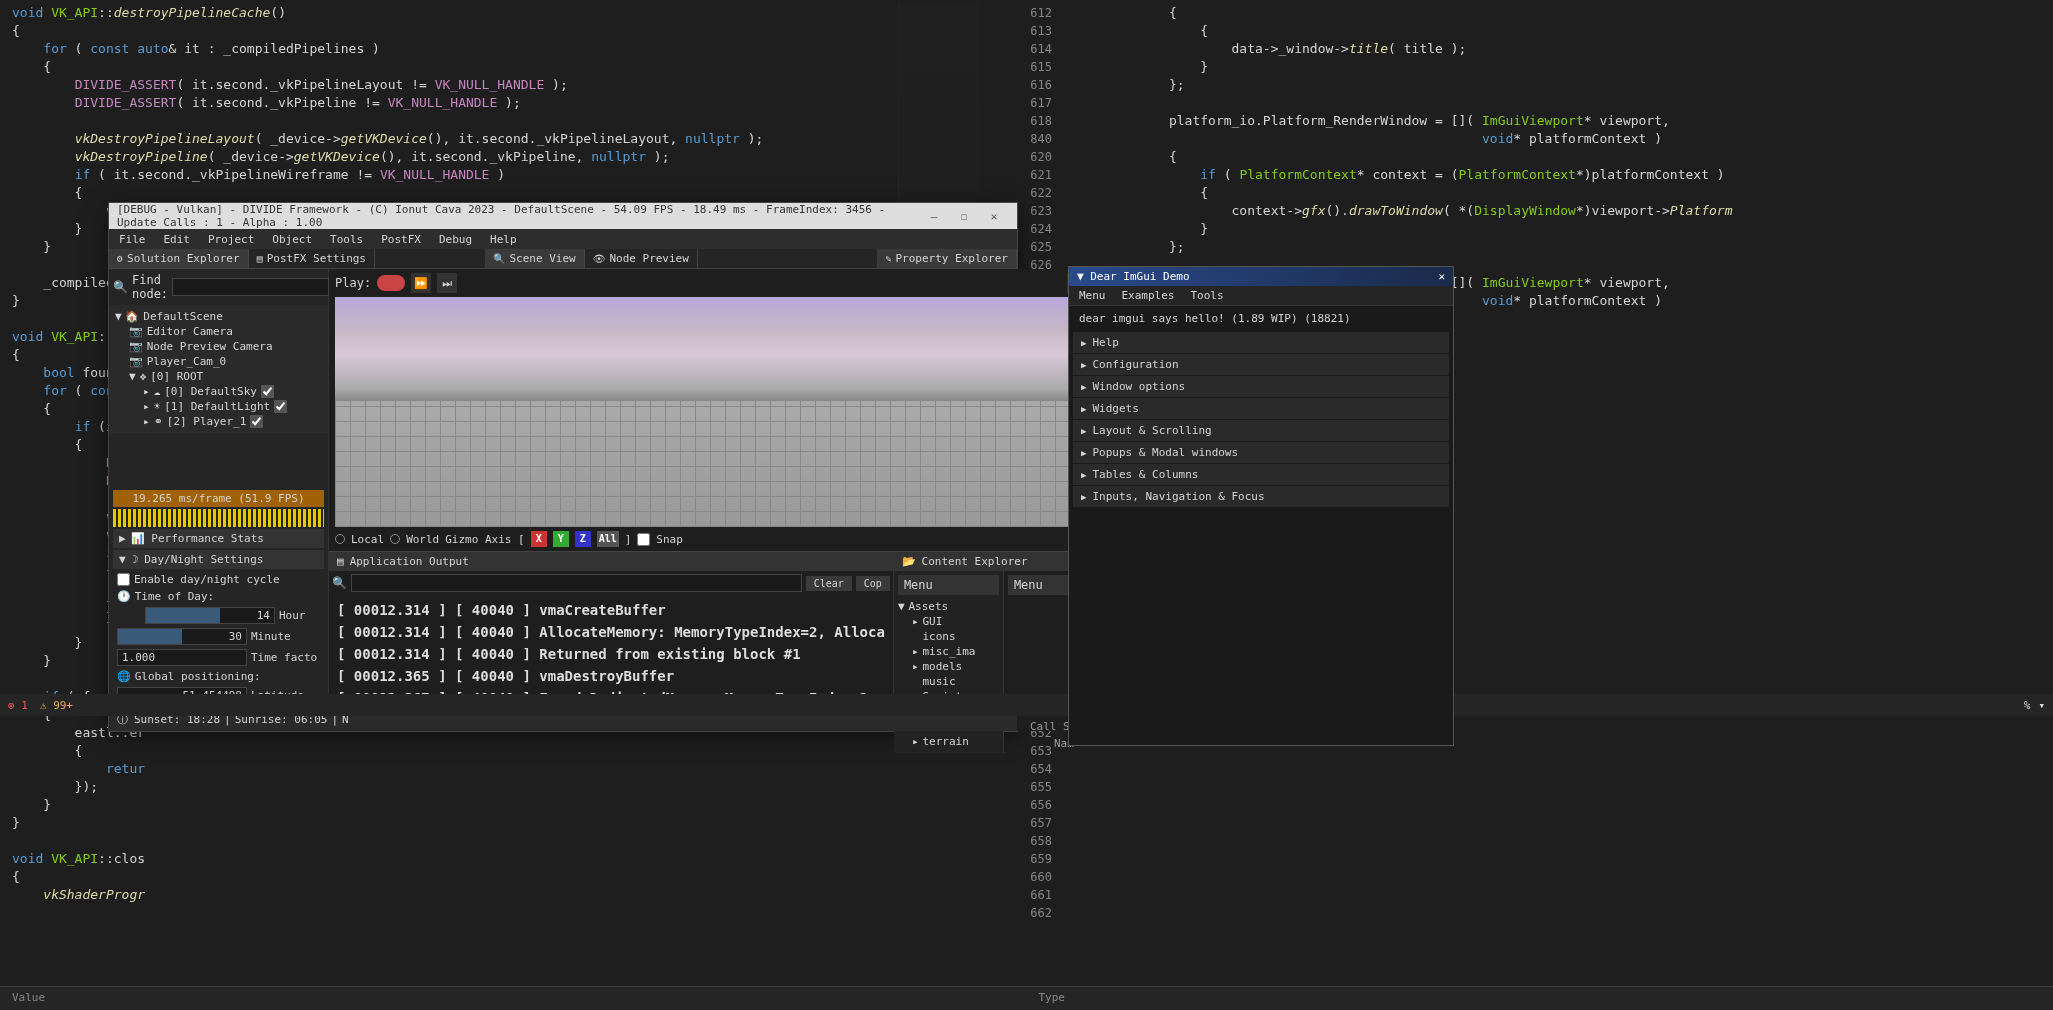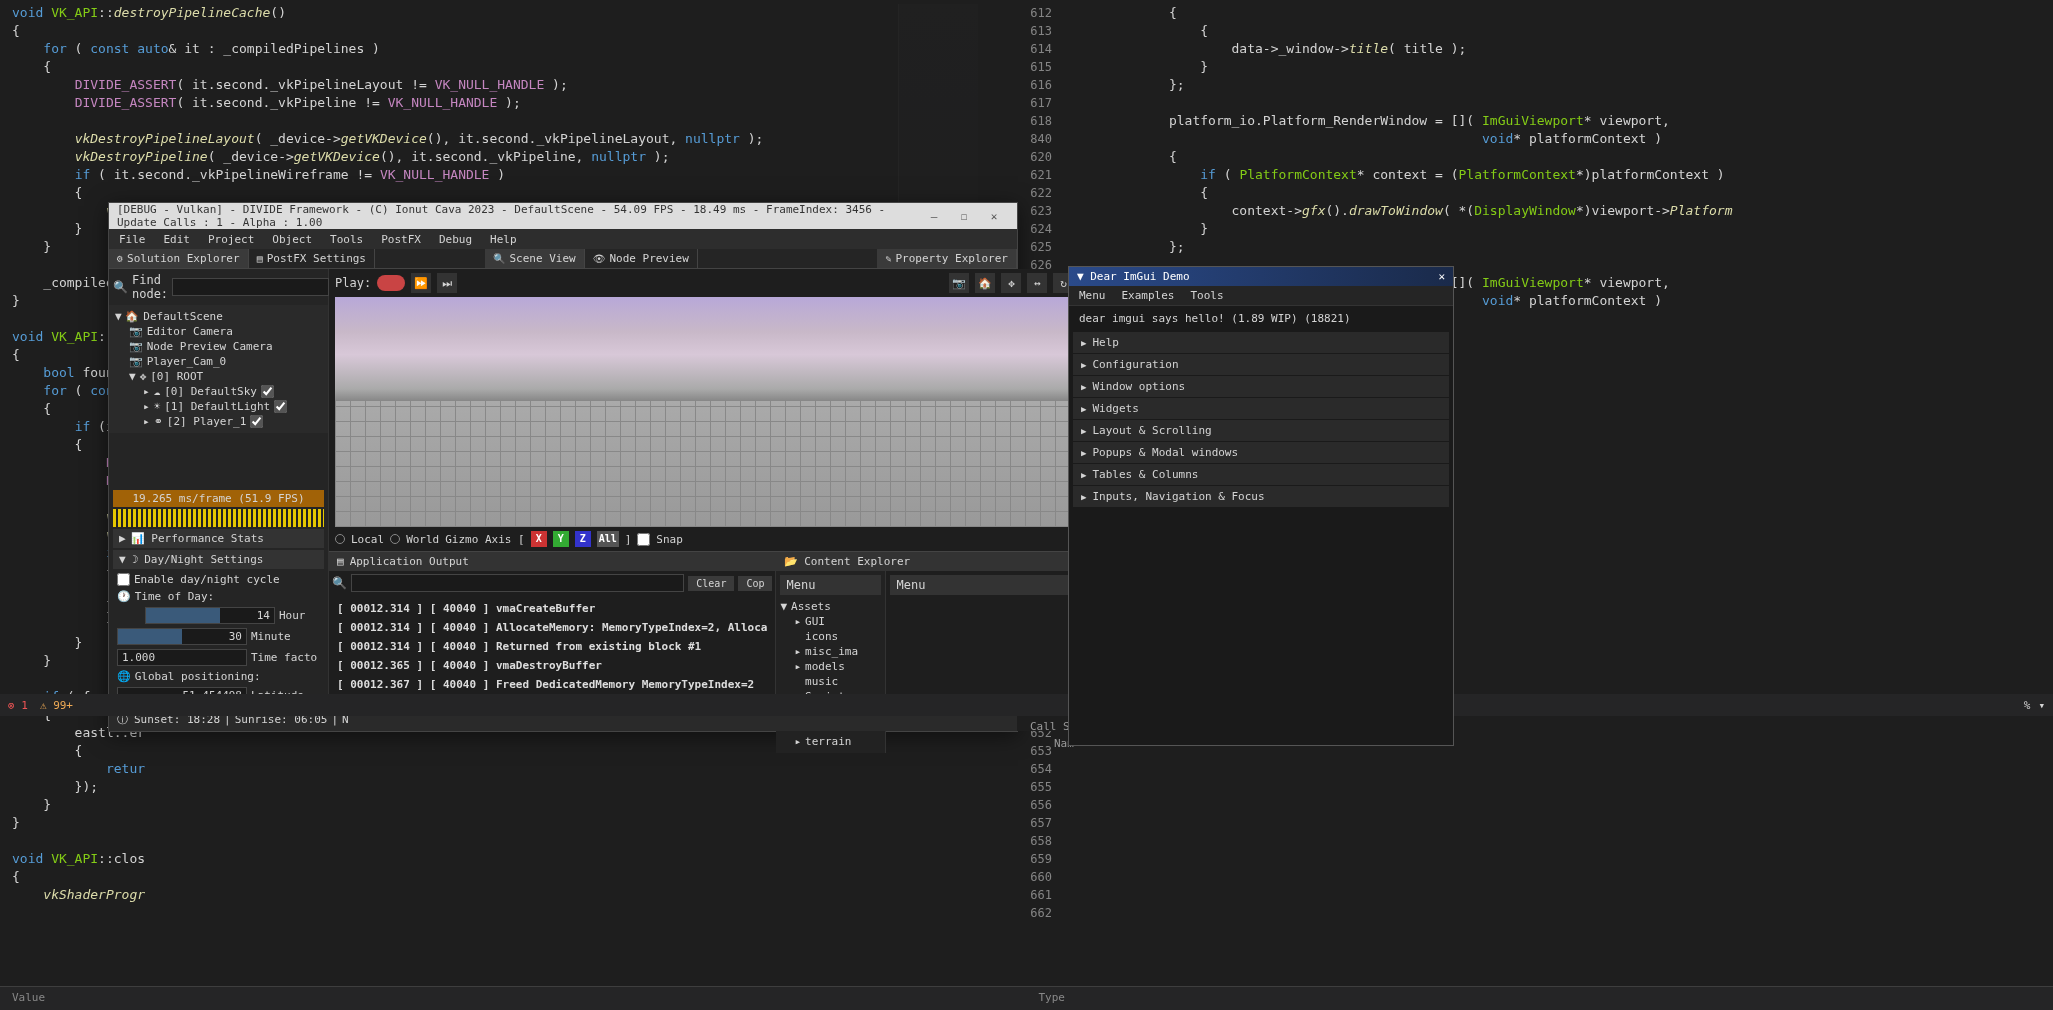--- a/index.html
+++ b/index.html
@@ -58,21 +58,21 @@
 input[type=checkbox]{accent-color:#555;}
 
 .right-panel{width:320px;border-left:1px solid #333;background:#252525;padding:6px;font-size:11px;}
 
 .output-section{position:absolute;bottom:42px;left:0;right:0;height:180px;display:flex;border-top:1px solid #444;}
 .output-panel{flex:1;display:flex;flex-direction:column;background:#1e1e1e;}
 .panel-header{background:#333;padding:3px 8px;display:flex;align-items:center;gap:6px;font-size:11px;}
 .output-search{display:flex;padding:3px;gap:4px;align-items:center;}
 .output-search input{flex:1;background:#1a1a1a;border:1px solid #444;height:18px;color:#ccc;padding:0 4px;}
 .out-btn{background:#3a3a3a;padding:2px 8px;font-size:10px;cursor:pointer;}
-.log-lines{flex:1;padding:4px 8px;font-size:11px;overflow:hidden;}
+.log-lines{flex:1;padding:4px 8px;font-size:14px;overflow:hidden;}
 .log-line{padding:3px 0;white-space:nowrap;}
 .log-b{font-weight:bold;color:#ddd;}
 .content-panel{width:330px;border-left:1px solid #333;display:flex;flex-direction:column;}
 .content-split{flex:1;display:flex;}
 .content-tree{width:110px;border-right:1px solid #333;padding:4px;background:#222;}
 .content-tree .tree-item{font-size:11px;}
 .content-menu{flex:1;padding:4px;}
 .menu-hdr{background:#333;padding:3px 6px;margin-bottom:4px;}
 .statusbar2{position:absolute;bottom:0;left:0;right:0;height:24px;background:#2a2a2a;display:flex;align-items:center;padding:0 8px;font-size:11px;border-top:1px solid #444;}
 .input-foot{margin-left:auto;display:flex;align-items:center;gap:6px;}

